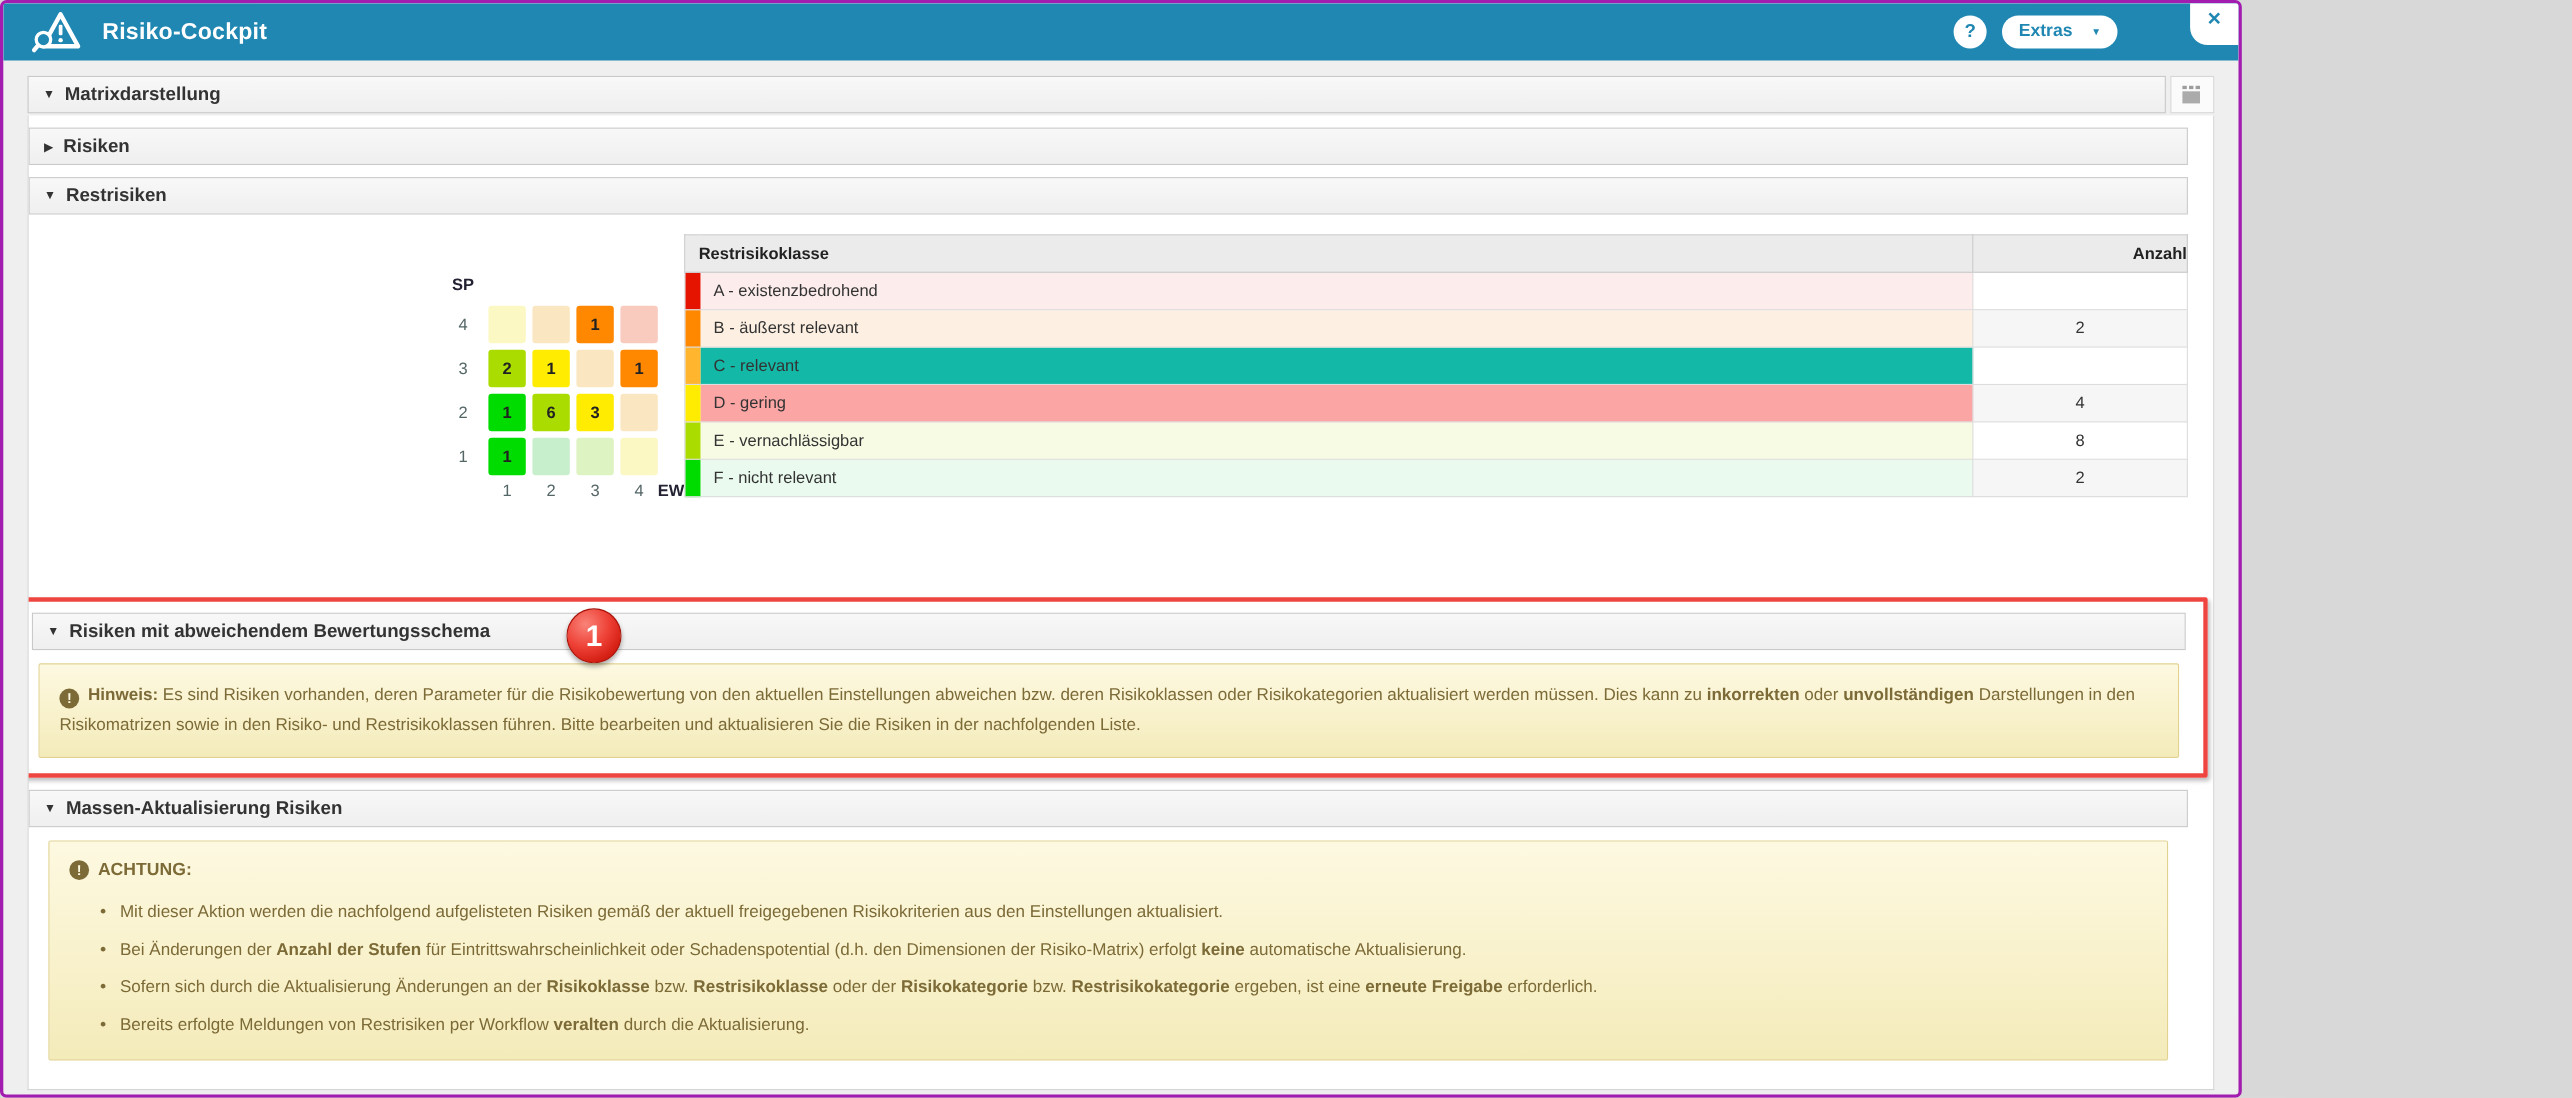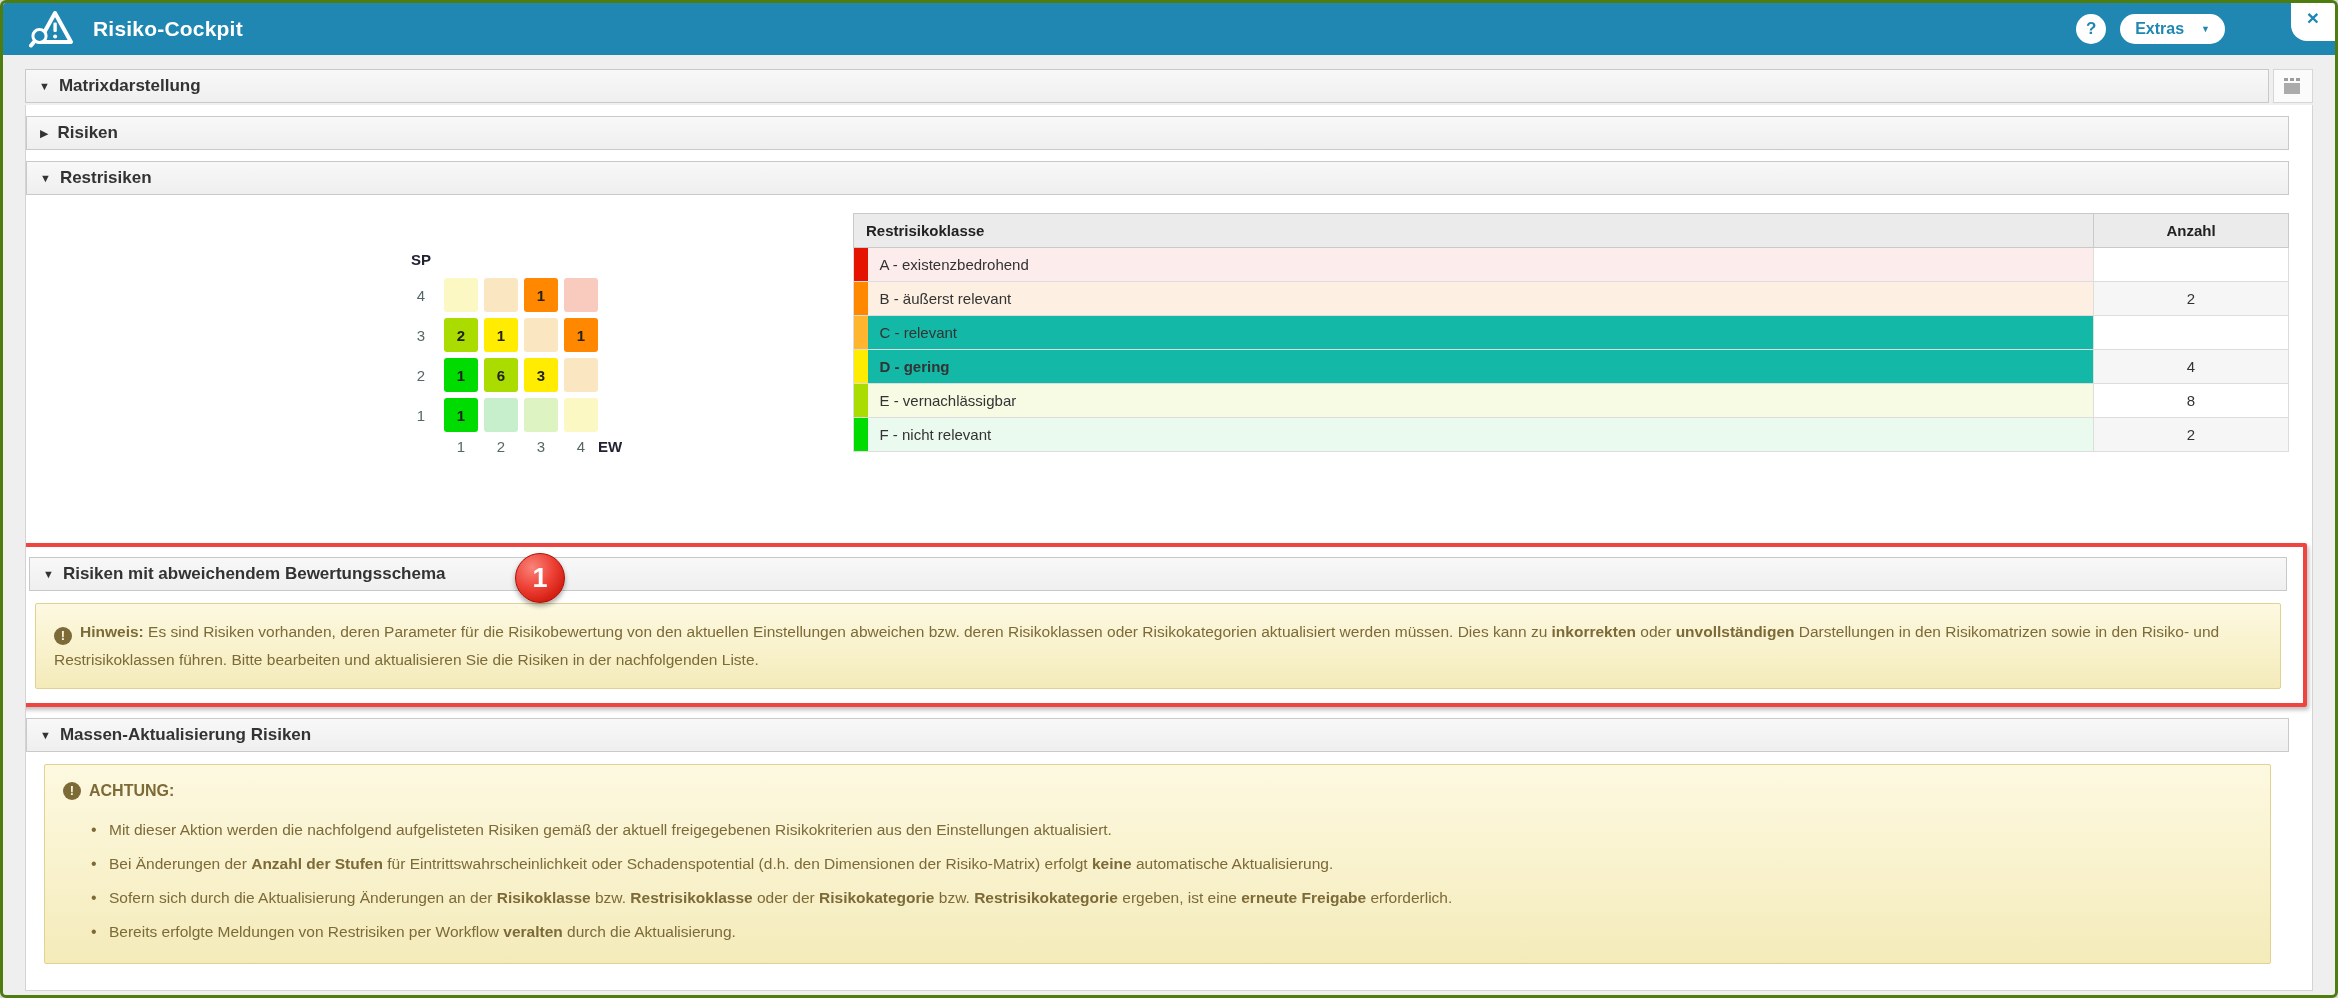--- a/index.html
+++ b/index.html
@@ -1,19 +1,19 @@
 <!DOCTYPE html>
 <html><head>
 <meta charset="utf-8">
 <style>
   * { margin:0; padding:0; box-sizing:border-box; }
   html,body { background:#d8d8d8; font-family:"Liberation Sans","DejaVu Sans",sans-serif; }
   .window{
-    position:relative; width:2338px; height:998px;
-    background:#efefef; border:3px solid #4d7c0f; border-radius:6px; overflow:hidden;
+    position:relative; width:2038px; height:998px;
+    background:#efefef; border:3px solid #a21caf; border-radius:6px; overflow:hidden;
   }
   
   .topbar{
     height:52px; background:#1f87b2; display:flex; align-items:center;
     padding:0 110px 0 26px; color:#fff;
   }
   .logo{ width:48px; height:40px; margin-right:16px; flex:0 0 auto; }
   .title{ font-size:21px; font-weight:bold; letter-spacing:.2px; }
   .topbar-right{ margin-left:auto; display:flex; align-items:center; gap:14px; }
   .help-btn{
@@ -65,21 +65,21 @@
   .m-xlab{ width:34px; margin-left:6px; text-align:center; font-size:15px; color:#566; }
   .m-ew{ font-weight:bold; font-size:15px; color:#223; }
   .res-table{
     margin-left:auto; width:1436px; border-collapse:collapse; font-size:15px; color:#333;
     align-self:flex-start;
   }
   .res-table th{
     background:#ebebeb; border:1px solid #c9c9c9; height:34px; font-size:15px; color:#222;
   }
   .res-table th.th-class{ text-align:left; padding-left:12px; }
-  .res-table th.th-count{ width:195px; text-align:center; }
+  .res-table th.th-count{ width:195px; text-align:right; }
   .res-table td{ border:1px solid #ddd; height:34px; }
   .res-table td.color-cell{ width:14px; padding:0; border-right:none; }
   .res-table td.label-cell{ padding-left:12px; border-left:none; }
   .res-table td.count-cell{ text-align:center; background:#fff; }
   .res-table tr:nth-child(even) td.count-cell{ background:#f6f6f6; }
   
   .note{
     margin:12px 18px 0 18px; background:linear-gradient(#fdf9e1,#f4ebba);
     border:1px solid #e2d28f; border-radius:2px; color:#7c6a37; font-size:15.5px;
     padding:14px 18px; line-height:28px;
@@ -230,21 +230,21 @@
                 <td class="label-cell" style="background: rgb(253, 240, 226);">B - äußerst relevant</td>
                 <td class="count-cell">2</td>
               </tr>
               <tr>
                 <td class="color-cell" style="background: rgb(255, 182, 46);"></td>
                 <td class="label-cell" style="background: #14b8a6;">C - relevant</td>
                 <td class="count-cell"></td>
               </tr>
               <tr>
                 <td class="color-cell" style="background: rgb(255, 236, 0);"></td>
-                <td class="label-cell" style="background: #14b8a6; font-weight: bold;">D - gering</td>
+                <td class="label-cell" style="background: #fca5a5;">D - gering</td>
                 <td class="count-cell">4</td>
               </tr>
               <tr>
                 <td class="color-cell" style="background: rgb(171, 220, 0);"></td>
                 <td class="label-cell" style="background: rgb(248, 251, 228);">E - vernachlässigbar</td>
                 <td class="count-cell">8</td>
               </tr>
               <tr>
                 <td class="color-cell" style="background: rgb(0, 220, 0);"></td>
                 <td class="label-cell" style="background: rgb(234, 250, 239);">F - nicht relevant</td>

